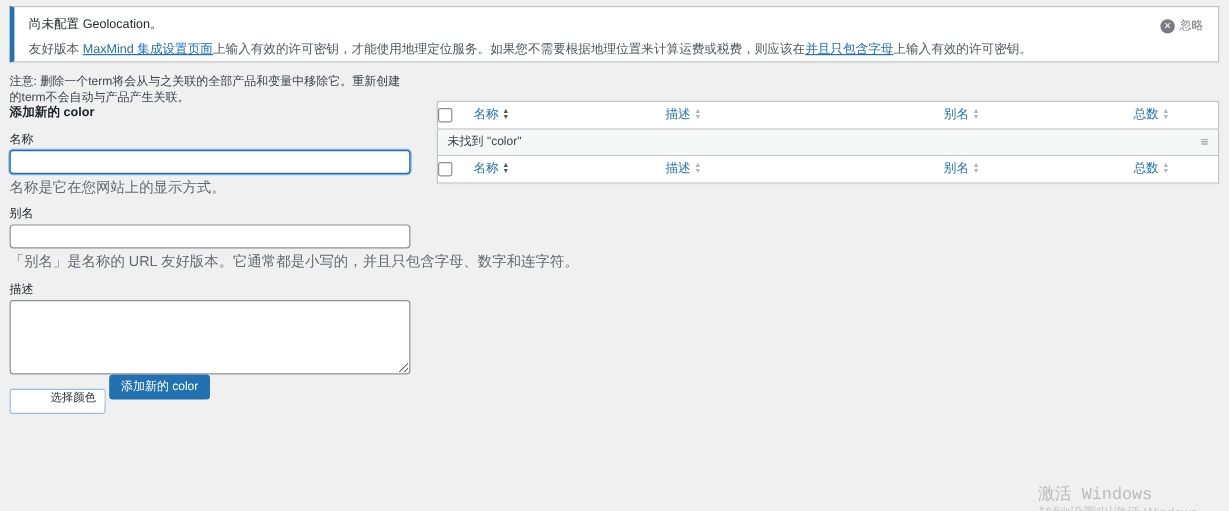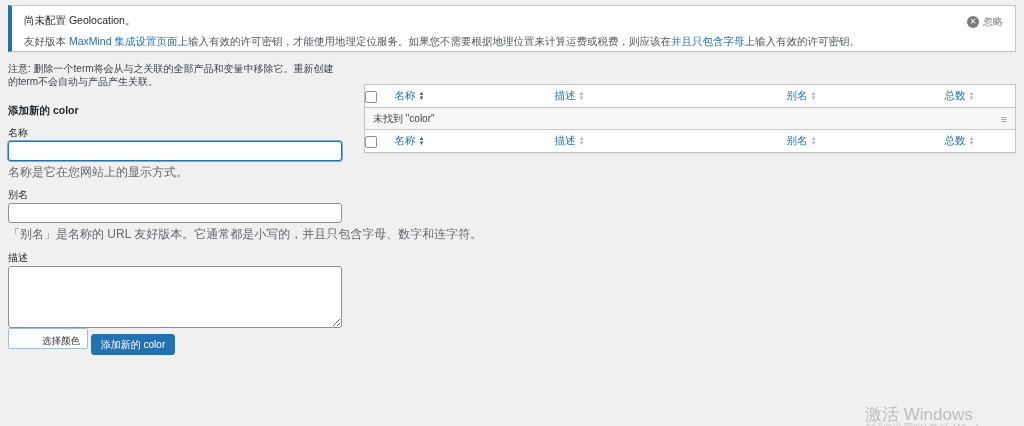--- a/index.html
+++ b/index.html
@@ -6,21 +6,21 @@
   html, body { width: 1024px; height: 426px; }
   body {
     position: relative;
     background: #f0f0f1;
     font-family: "Liberation Sans", "DejaVu Sans", sans-serif;
     font-size: 10px;
     color: #3c434a;
     overflow: hidden;
     line-height: 1.3;
   }
-  a { color: #2271b1; cursor: pointer; }
+  a { color: #2271b1; text-decoration: underline; cursor: pointer; }
 
   
   .notice {
     position: absolute; left: 8px; top: 5px; width: 1008px; height: 47px;
     background: #fff;
     border: 1px solid #c3c4c7;
     border-left: 4px solid #2271b1;
     box-shadow: 0 1px 1px rgba(0,0,0,.04);
     padding: 8px 90px 8px 12px;
   }
@@ -34,35 +34,35 @@
   .dismiss-circle {
     width: 12px; height: 12px; border-radius: 50%;
     background: #787c82; color: #fff;
     font-size: 8px; line-height: 12px; text-align: center;
     display: inline-block; font-weight: bold;
   }
 
   
   .left-col { position: absolute; left: 8px; top: 62px; width: 334px; }
   .intro { margin-bottom: 9px; }
-  .note  { margin-bottom: 16px; }
+  .note  { margin-bottom: 0; }
   .form-heading { font-weight: bold; color: #1d2327; font-size: 10.5px; margin-bottom: 6px; }
   .field-label { display: block; color: #1d2327; margin-bottom: 0; padding: 2px 0; }
   .text-input {
     display: block; width: 100%; height: 20px;
     border: 1px solid #8c8f94; border-radius: 3px;
     background: #fff; padding: 0 6px;
     font-family: inherit; font-size: 10px; color: #2c3338;
     outline: none;
   }
   .text-input.focused { border-color: #2271b1; box-shadow: 0 0 0 1px #72aee6; }
   textarea.text-input { height: 62px; padding: 4px 6px; resize: both; }
   .hint { color: #646970; font-size: 12px; margin: 4px 0 6px; white-space: nowrap; }
   .color-field {
-    display: inline-flex; align-items: flex-end; height: 21px;
+    display: inline-flex; align-items: flex-start; height: 21px;
     border: 1px solid #9cbede; border-radius: 2px; background: #fff; cursor: pointer;
   }
   .color-swatch { width: 26px; background: #fff; border-right: 1px solid #9cbede; }
   .color-btn {
     display: flex; align-items: center; padding: 0 7px;
     font-size: 9.5px; color: #2c3338; background: #fff; border: none;
     font-family: inherit; cursor: pointer;
   }
   .choose-hint { color: #646970; font-size: 9px; margin: 5px 0 9px; }
   .submit-btn {
@@ -100,21 +100,21 @@
   .empty-row td {
     background: #f6f7f7; height: 22px; padding-left: 8px;
     color: #3c434a; position: relative; font-size: 10px;
   }
   .drag-handle {
     position: absolute; right: 8px; top: 50%; transform: translateY(-50%);
     color: #8c8f94; font-size: 11px; line-height: 8px; cursor: grab;
   }
 
   
-  .watermark-1 { position: absolute; left: 865px; top: 404px; font-size: 17px; color: #bcbcbc; }
+  .watermark-1 { position: absolute; left: 865px; top: 404px; font-size: 14px; color: #bcbcbc; font-family: Liberation Mono, monospace; }
   .watermark-2 { position: absolute; left: 866px; top: 421px; font-size: 11px; color: #c6c6c6; }
 </style>
 </head>
 <body>
 
 <div class="notice">
   <p class="notice-title">尚未配置 Geolocation。</p>
   <p class="notice-body"><span>友好版本 </span><a>MaxMind 集成设置页面</a><span>上输入有效的许可密钥，才能使用地理定位服务。如果您不需要根据地理位置来计算运费或税费，则应该在</span><a>并且只包含字母</a><span>上输入有效的许可密钥。</span></p>
   <span class="dismiss">
     <span class="dismiss-circle">✕</span>

